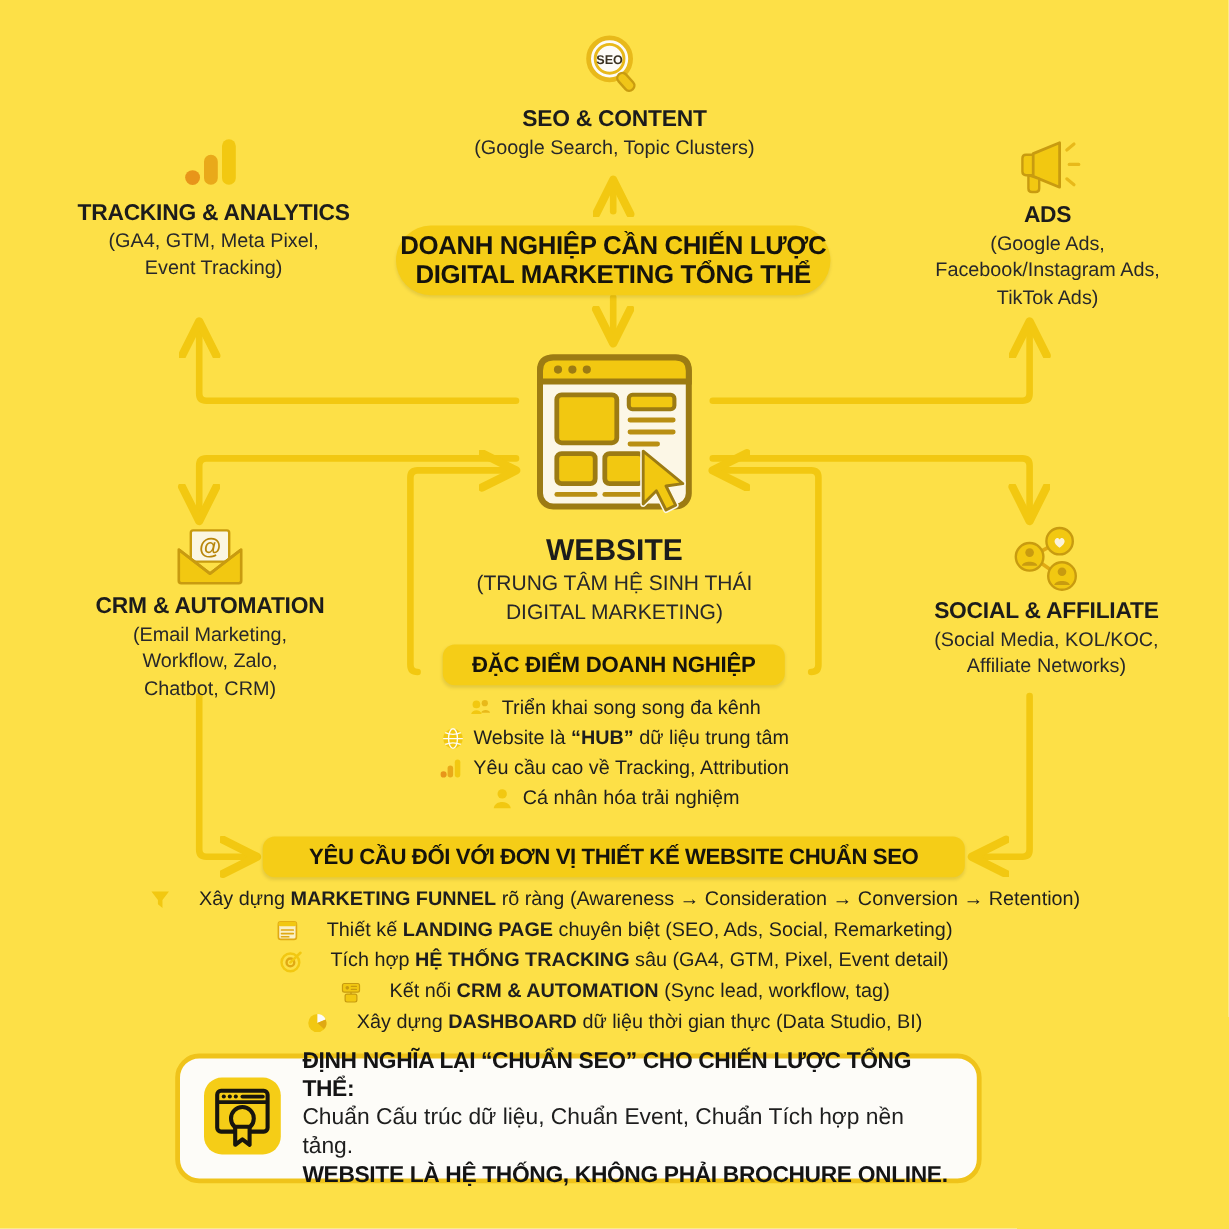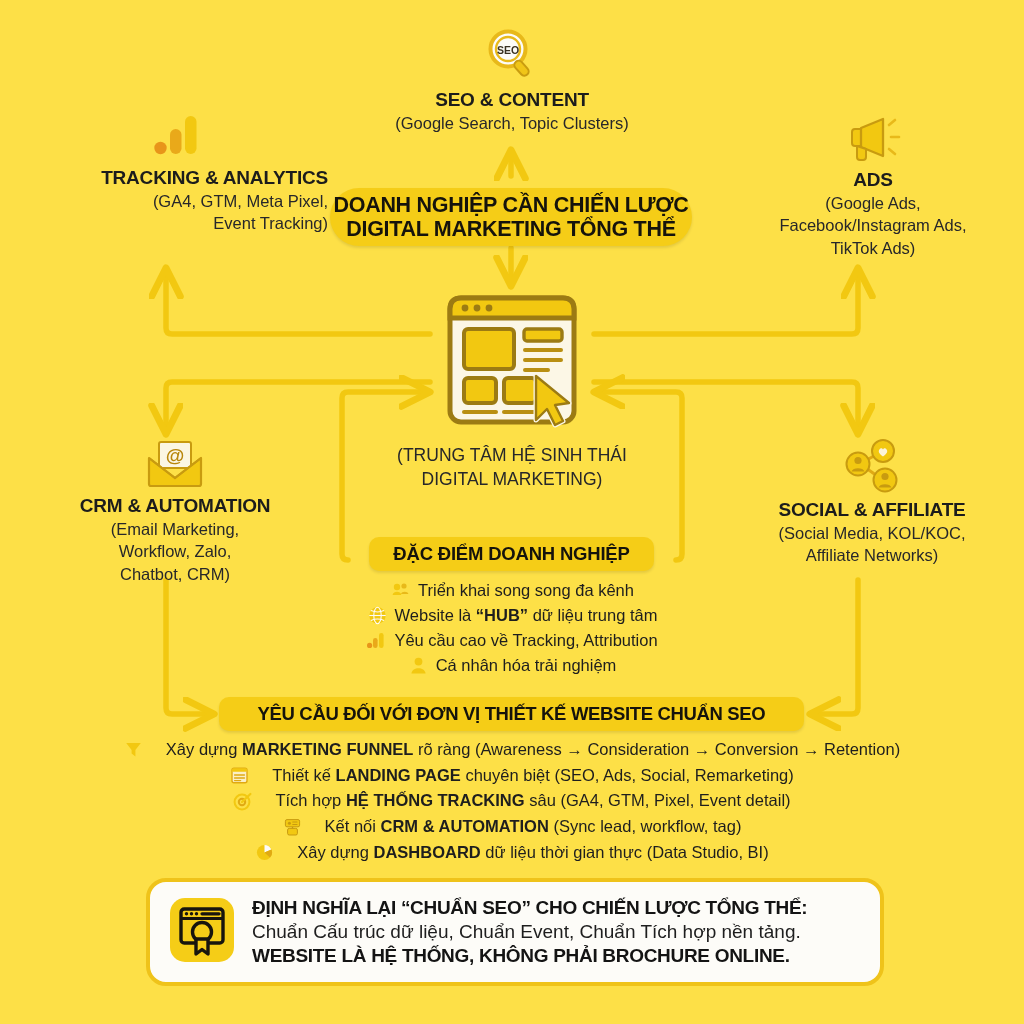--- a/index.html
+++ b/index.html
@@ -66,21 +66,21 @@
     font-size: 18.5px; letter-spacing: -0.35px;
   }
 
   
   #website-node { left: 374px; top: 288px; width: 276px; }
   #website-node .node-title { font-size: 25px; letter-spacing: 0px; }
   #website-node .node-sub { font-size: 17.5px; }
 
   
   #node-seo      { left: 362px; top: 26px;  width: 300px; }
-  #node-tracking { left: 28px;  top: 112px; width: 300px; text-align: right; }
+  #node-tracking { left: 28px;  top: 112px; width: 300px; }
   #node-ads      { left: 728px; top: 112px; width: 290px; }
   #node-crm      { left: 20px;  top: 438px; width: 310px; }
   #node-social   { left: 722px; top: 438px; width: 300px; }
 
   
   #trait-list {
     position: absolute; left: 330px; top: 578px; width: 365px;
     z-index: 3;
   }
   .trait-row {
@@ -102,21 +102,21 @@
     gap: 23px;
     font-size: 16.5px; color: #1E1E1E; line-height: 1.56;
     white-space: nowrap;
   }
   .req-row .r-ico { width: 19px; height: 19px; flex: 0 0 19px; display:flex; align-items:center; justify-content:center;}
   .req-row b { font-weight: bold; }
 
   
   #callout {
     position: absolute; left: 146px; top: 878px;
-    width: 738px; height: 108px;
+    width: 672px; height: 108px;
     border: 4px solid #EFC31A;
     border-radius: 20px;
     background: #FDFCF8;
     display: flex; align-items: center;
     padding: 0 18px 0 16px;
     z-index: 4;
   }
   #callout-icon { flex: 0 0 72px; margin-right: 14px; }
   #callout-text { flex: 1; }
   .co-l1 { font-weight: bold; font-size: 19px; color: #141414; letter-spacing: -0.3px; line-height: 1.24; }
@@ -266,20 +266,21 @@
         <rect x="28" y="90" width="32" height="25" rx="4" fill="#F2C811" stroke="#9C7B13" stroke-width="4"></rect>
         <rect x="68" y="90" width="32" height="25" rx="4" fill="#F2C811" stroke="#9C7B13" stroke-width="4"></rect>
         <g stroke="#B98F12" stroke-width="4" stroke-linecap="round">
           <line x1="28" y1="124" x2="60" y2="124"></line>
           <line x1="68" y1="124" x2="100" y2="124"></line>
         </g>
         <path d="M100,88 L100,132 L111,121 L119,137 L127,133 L119,117 L133,115 Z" fill="#F2C811" stroke="#FCF7E6" stroke-width="5" stroke-linejoin="round"></path>
         <path d="M100,88 L100,132 L111,121 L119,137 L127,133 L119,117 L133,115 Z" fill="#F2C811" stroke="#9C7B13" stroke-width="2.4" stroke-linejoin="round"></path>
       </svg>
     </div>
+    <div class="node-title">WEBSITE</div>
     <div class="node-sub">(TRUNG TÂM HỆ SINH THÁI</div>
     <div class="node-sub">DIGITAL MARKETING)</div>
   </div>
 
   <div class="pill" id="banner-traits">ĐẶC ĐIỂM DOANH NGHIỆP</div>
 
   <div id="trait-list">
     <div class="trait-row">
       <span class="t-ico">
         <svg width="19" height="19" viewBox="0 0 19 19">

